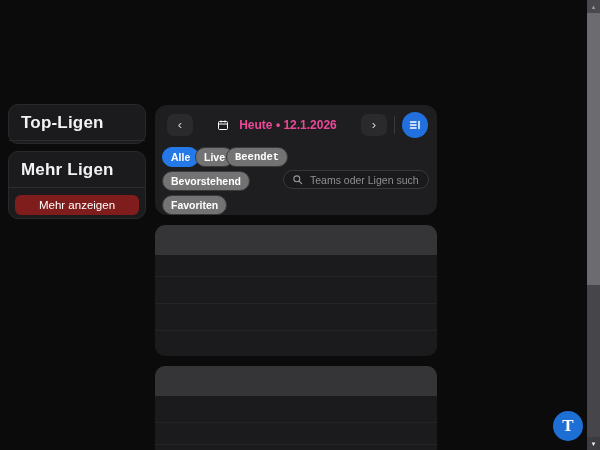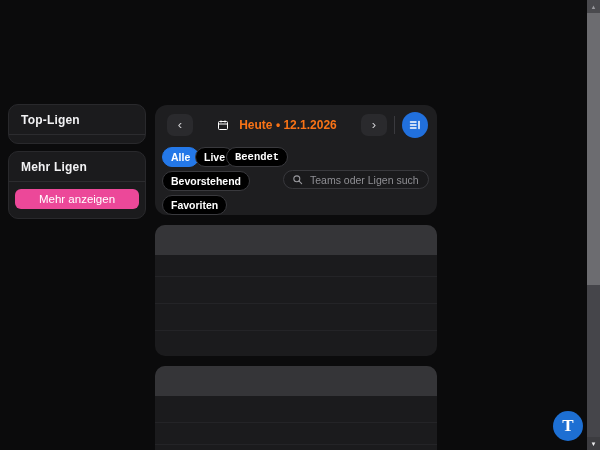--- a/index.html
+++ b/index.html
@@ -10,56 +10,56 @@
     -webkit-font-smoothing:antialiased;
   }
   
   .side-card{
     position:absolute;left:8px;width:138px;box-sizing:border-box;
     background:#1b1b1d;border:1px solid #29292c;border-radius:10px;
   }
   #card-top-leagues{top:104px;height:40px;}
   #card-all-leagues{top:151px;height:68px;}
   .side-title{
-    font-size:12px;font-weight:bold;color:#f2f2f4;
+    font-size:17px;font-weight:bold;color:#f2f2f4;
     padding:8px 12px 7px 12px;letter-spacing:.2px;
   }
   .side-divider{height:1px;background:#2c2c2f;}
   .show-more-btn{
     margin:7px 6px 0 6px;height:20px;border-radius:6px;border:none;
-    background:#ec4899;color:#fff;font-size:11.5px;width:calc(100% - 12px);
+    background:#7f1d1d;color:#fff;font-size:11.5px;width:calc(100% - 12px);
     display:flex;align-items:center;justify-content:center;cursor:pointer;
     font-family:"Liberation Sans",sans-serif;
   }
   
   .top-panel{
     position:absolute;left:155px;top:105px;width:282px;height:110px;
     background:#1e1e20;border-radius:12px;box-sizing:border-box;
   }
   .datebar{
     display:flex;align-items:center;height:26px;padding:7px 9px 0 12px;
   }
   .nav-btn{
     width:26px;height:22px;border-radius:7px;border:none;background:#2a2a2d;
     color:#cfcfd2;font-size:13px;line-height:20px;display:flex;
     align-items:center;justify-content:center;cursor:pointer;padding:0;
   }
   .date-center{
     flex:1;display:flex;align-items:center;justify-content:center;gap:10px;
-    color:#f97316;font-weight:bold;font-size:12px;white-space:nowrap;
+    color:#ec4899;font-weight:bold;font-size:12px;white-space:nowrap;
   }
   .vdivider{width:1px;height:18px;background:#3a3a3e;margin:0 7px;}
   .round-blue-btn{
     width:26px;height:26px;border-radius:50%;border:none;background:#2170dd;
     display:flex;align-items:center;justify-content:center;cursor:pointer;padding:0;
   }
   
   .chip{
     position:absolute;height:18px;border-radius:10px;
-    background:#000000;border:1px solid #39393d;color:#fff;
+    background:#737373;border:1px solid #39393d;color:#fff;
     font-size:10.5px;font-weight:bold;display:flex;align-items:center;
     padding:0 8px;cursor:pointer;white-space:nowrap;
   }
   .chip.active{background:#2478e8;border-color:#2478e8;}
   #chip-alle{left:7px;top:42px;}
   #chip-live{left:40px;top:42px;}
   #chip-beendet{left:71px;top:42px;font-family:Liberation Mono, monospace;}
   #chip-bevorstehend{left:7px;top:66px;}
   #chip-favoriten{left:7px;top:90px;}
   .search-box{

